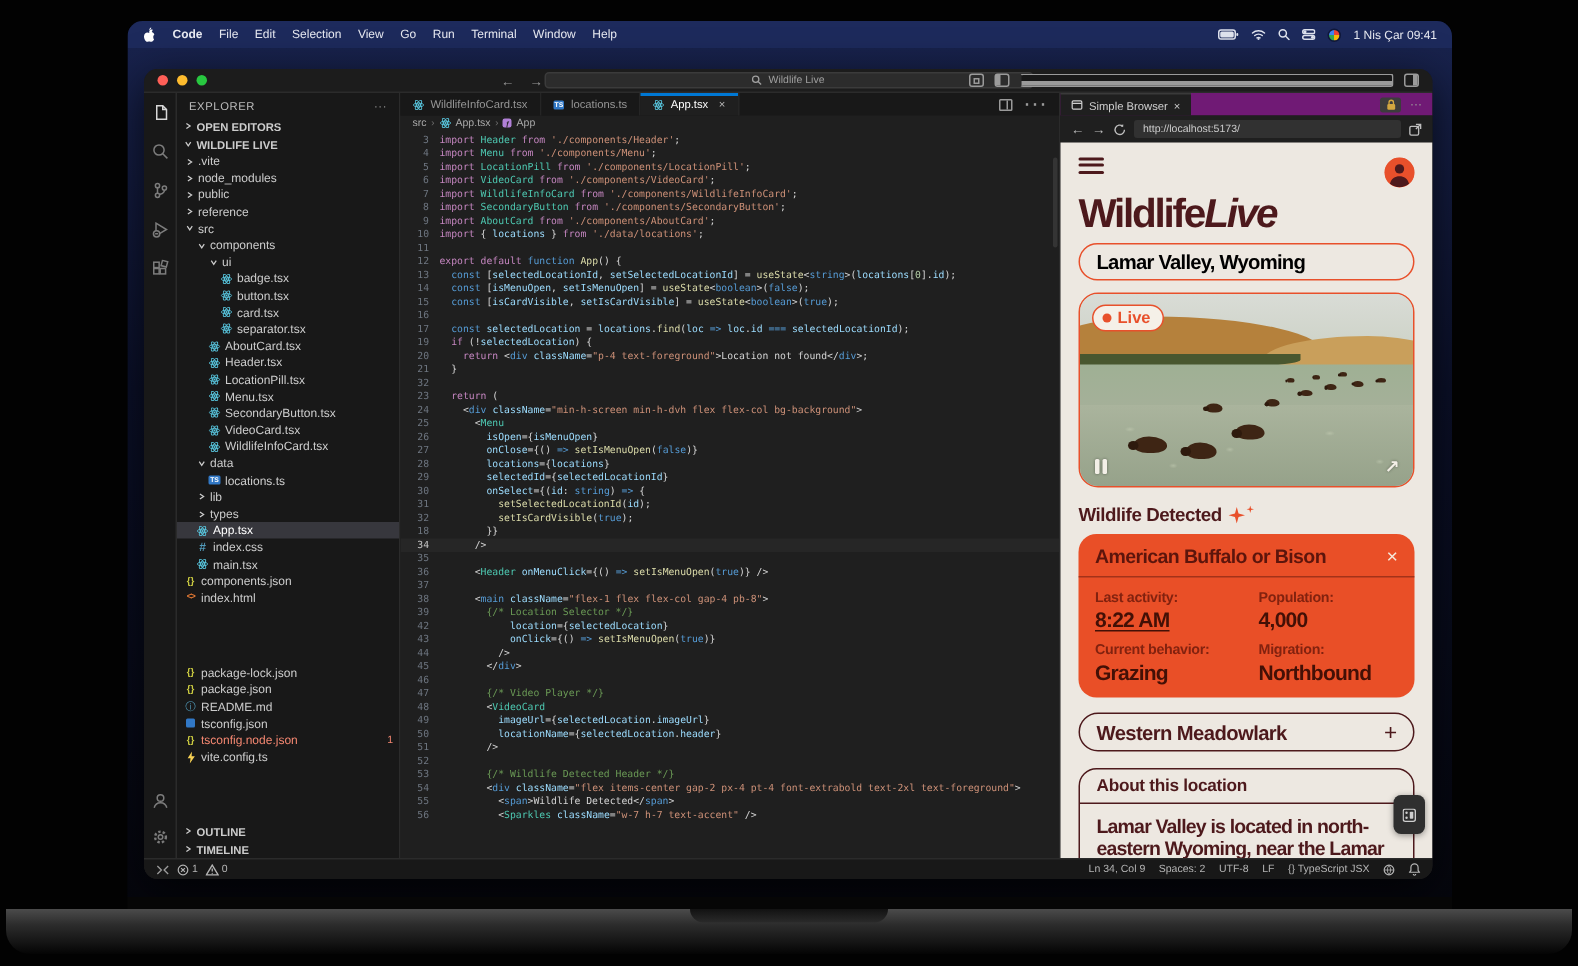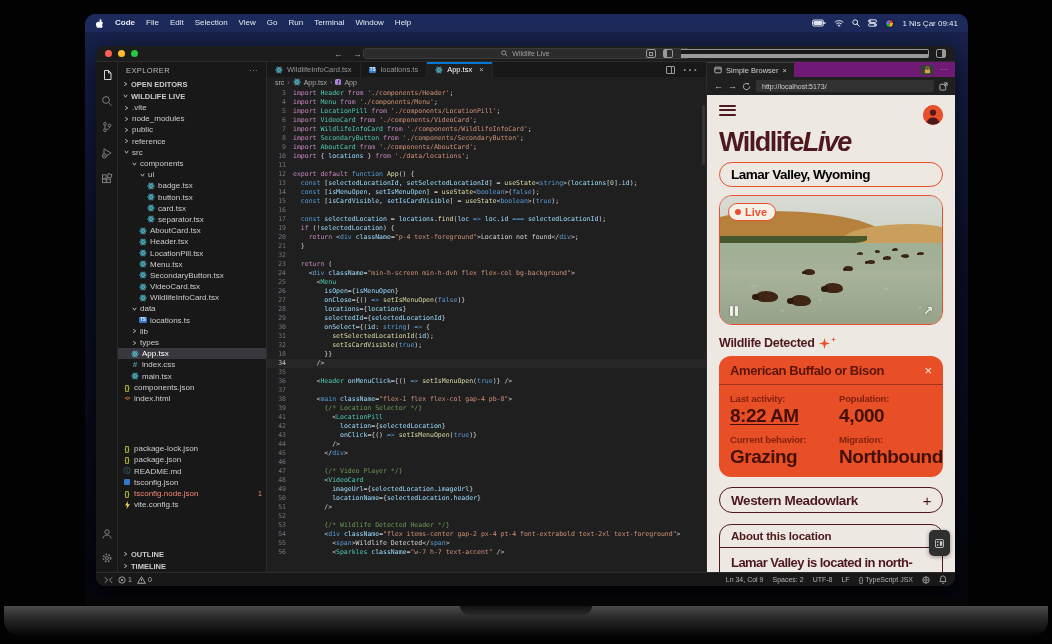--- a/index.html
+++ b/index.html
@@ -173,21 +173,21 @@
   .wd-head{margin-top:11px;display:flex;align-items:center;gap:4px;font-size:12.5px;
            font-weight:bold;color:#4D191C;letter-spacing:-.3px;}
   .det-card{margin-top:6px;background:#E94F27;border-radius:12px;padding:7px 11px 9px;}
   .det-title-row{display:flex;align-items:center;justify-content:space-between;
       border-bottom:1px solid rgba(77,16,8,.45);padding-bottom:6px;margin:0 -11px;padding-left:11px;
       padding-right:11px;}
   .det-title{font-size:13px;font-weight:bold;color:#5C150C;letter-spacing:-.4px;}
   .det-close{color:#F6E9DC;font-size:13px;line-height:10px;}
   .stats{display:grid;grid-template-columns:54% 46%;row-gap:7px;margin-top:8px;}
   .stat .lab{font-size:9.5px;font-weight:bold;color:#82220F;letter-spacing:-.2px;}
-  .stat .val{font-size:19px;font-weight:bold;color:#431006;letter-spacing:-.5px;margin-top:1px;}
+  .stat .val{font-size:14px;font-weight:bold;color:#431006;letter-spacing:-.5px;margin-top:1px;}
   .stat .val.u{text-decoration:underline;text-underline-offset:2px;}
   .add-pill{margin-top:10px;height:26px;border:1.6px solid #4D191C;border-radius:99px;display:flex;
       align-items:center;justify-content:space-between;padding:0 11px;color:#4D191C;
       font-size:13.5px;font-weight:bold;letter-spacing:-.4px;background:transparent;}
   .add-pill .plus{font-size:15px;font-weight:normal;}
   .about-card{margin-top:11px;border:1.6px solid #4D191C;border-radius:12px;overflow:hidden;}
   .about-head{padding:5px 11px;font-size:11.5px;font-weight:bold;color:#4D191C;
               border-bottom:1.4px solid #4D191C;letter-spacing:-.2px;}
   .about-body{padding:7px 11px;font-size:13px;font-weight:bold;color:#4D191C;line-height:1.18;
               letter-spacing:-.55px;}
@@ -786,21 +786,20 @@
                   <div class="cl"><span class="ln">30</span><span class="ct"><span class="tk-p">        </span><span class="tk-v">onSelect</span><span class="tk-p">={(</span><span class="tk-v">id</span><span class="tk-p">: </span><span class="tk-b">string</span><span class="tk-p">) </span><span class="tk-b">=&gt;</span><span class="tk-p"> {</span></span></div>
                   <div class="cl"><span class="ln">31</span><span class="ct"><span class="tk-p">          </span><span class="tk-f">setSelectedLocationId</span><span class="tk-p">(</span><span class="tk-v">id</span><span class="tk-p">);</span></span></div>
                   <div class="cl"><span class="ln">32</span><span class="ct"><span class="tk-p">          </span><span class="tk-f">setIsCardVisible</span><span class="tk-p">(</span><span class="tk-b">true</span><span class="tk-p">);</span></span></div>
                   <div class="cl"><span class="ln">18</span><span class="ct"><span class="tk-p">        }}</span></span></div>
                   <div class="cl cur"><span class="ln">34</span><span class="ct"><span class="tk-p">      /&gt;</span></span></div>
                   <div class="cl"><span class="ln">35</span><span class="ct"></span></div>
                   <div class="cl"><span class="ln">36</span><span class="ct"><span class="tk-p">      &lt;</span><span class="tk-t">Header</span><span class="tk-p"> </span><span class="tk-v">onMenuClick</span><span class="tk-p">={() </span><span class="tk-b">=&gt;</span><span class="tk-p"> </span><span class="tk-f">setIsMenuOpen</span><span class="tk-p">(</span><span class="tk-b">true</span><span class="tk-p">)} /&gt;</span></span></div>
                   <div class="cl"><span class="ln">37</span><span class="ct"></span></div>
                   <div class="cl"><span class="ln">38</span><span class="ct"><span class="tk-p">      &lt;</span><span class="tk-g">main</span><span class="tk-p"> </span><span class="tk-v">className</span><span class="tk-p">=</span><span class="tk-s">"flex-1 flex flex-col gap-4 pb-8"</span><span class="tk-p">&gt;</span></span></div>
                   <div class="cl"><span class="ln">39</span><span class="ct"><span class="tk-p">        </span><span class="tk-c">{/* Location Selector */}</span></span></div>
-                  <div class="cl"><span class="ln">41</span><span class="ct"><span class="tk-p">          &lt;</span><span class="tk-t">LocationPill</span></span></div>
                   <div class="cl"><span class="ln">42</span><span class="ct"><span class="tk-p">            </span><span class="tk-v">location</span><span class="tk-p">={</span><span class="tk-v">selectedLocation</span><span class="tk-p">}</span></span></div>
                   <div class="cl"><span class="ln">43</span><span class="ct"><span class="tk-p">            </span><span class="tk-v">onClick</span><span class="tk-p">={() </span><span class="tk-b">=&gt;</span><span class="tk-p"> </span><span class="tk-f">setIsMenuOpen</span><span class="tk-p">(</span><span class="tk-b">true</span><span class="tk-p">)}</span></span></div>
                   <div class="cl"><span class="ln">44</span><span class="ct"><span class="tk-p">          /&gt;</span></span></div>
                   <div class="cl"><span class="ln">45</span><span class="ct"><span class="tk-p">        &lt;/</span><span class="tk-g">div</span><span class="tk-p">&gt;</span></span></div>
                   <div class="cl"><span class="ln">46</span><span class="ct"></span></div>
                   <div class="cl"><span class="ln">47</span><span class="ct"><span class="tk-p">        </span><span class="tk-c">{/* Video Player */}</span></span></div>
                   <div class="cl"><span class="ln">48</span><span class="ct"><span class="tk-p">        &lt;</span><span class="tk-t">VideoCard</span></span></div>
                   <div class="cl"><span class="ln">49</span><span class="ct"><span class="tk-p">          </span><span class="tk-v">imageUrl</span><span class="tk-p">={</span><span class="tk-v">selectedLocation</span><span class="tk-p">.</span><span class="tk-v">imageUrl</span><span class="tk-p">}</span></span></div>
                   <div class="cl"><span class="ln">50</span><span class="ct"><span class="tk-p">          </span><span class="tk-v">locationName</span><span class="tk-p">={</span><span class="tk-v">selectedLocation</span><span class="tk-p">.</span><span class="tk-v">header</span><span class="tk-p">}</span></span></div>
                   <div class="cl"><span class="ln">51</span><span class="ct"><span class="tk-p">        /&gt;</span></span></div>

